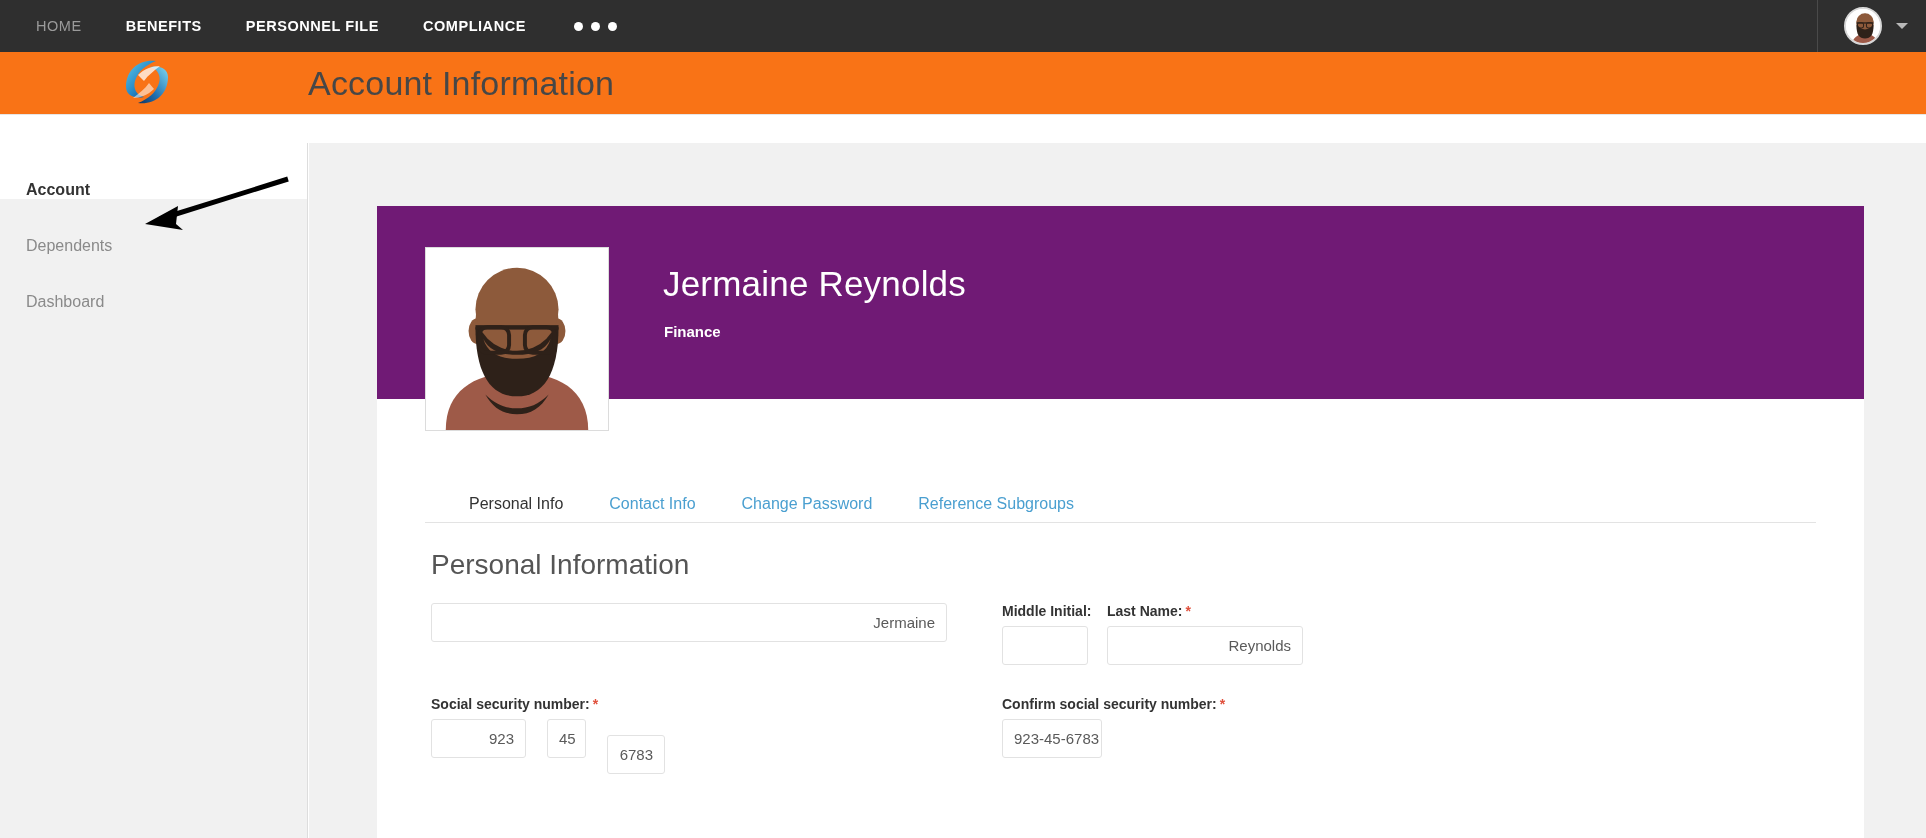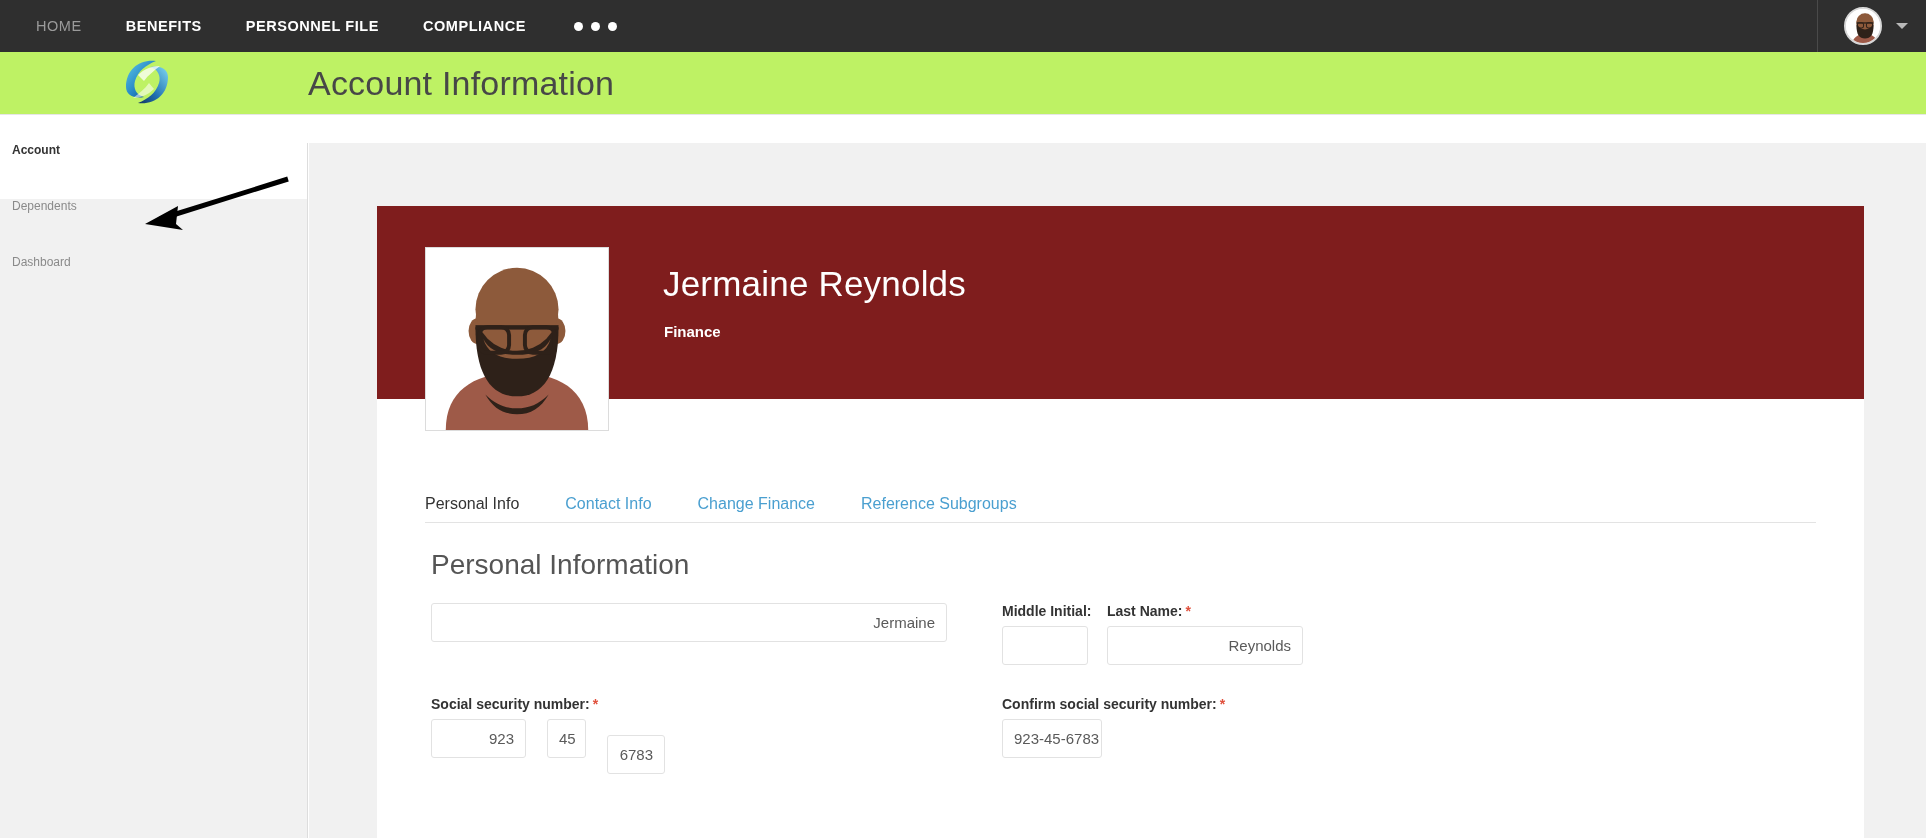--- a/index.html
+++ b/index.html
@@ -87,21 +87,21 @@
     margin-left: 14px;
     margin-right: 18px;
     cursor: pointer;
   }
 
   
   .header {
     position: absolute;
     left: 0; top: 52px;
     width: 1926px; height: 63px;
-    background: #bef264;
+    background: #f97316;
     border-bottom: 1px solid #e6e6e6;
   }
   .logo {
     position: absolute;
     left: 118px; top: 1px;
     width: 58px; height: 58px;
   }
   .page-title {
     position: absolute;
     left: 308px;
@@ -119,23 +119,23 @@
     position: absolute;
     left: 0; top: 143px;
     width: 308px;
     height: 695px;
     background: #f1f1f1;
     border-right: 1px solid #dddddd;
   }
   .side-item {
     height: 56px;
     display: flex;
-    align-items: flex-start;
-    padding-left: 12px;
-    font-size: 12px;
+    align-items: flex-end;
+    padding-left: 26px;
+    font-size: 16px;
     color: #8a8a8a;
     cursor: pointer;
     white-space: nowrap;
   }
   .side-item.active {
     background: #ffffff;
     color: #333333;
     font-weight: bold;
   }
 
@@ -152,21 +152,21 @@
     left: 68px; top: 63px;
     width: 1487px;
     min-height: 640px;
     background: #ffffff;
   }
 
   
   .banner {
     position: relative;
     height: 193px;
-    background: #7f1d1d;
+    background: #701a75;
   }
   .profile-photo {
     position: absolute;
     left: 48px; top: 41px;
     width: 184px; height: 184px;
     background: #ffffff;
     border: 1px solid #dcdcdc;
     overflow: hidden;
   }
   .profile-name {
@@ -188,20 +188,21 @@
   }
 
   
   .tabs {
     position: relative;
     margin-top: 75px;
     padding-left: 48px;
     display: flex;
     align-items: flex-end;
     height: 40px;
+    margin-left: 44px;
   }
   .tab {
     font-size: 16px;
     color: #4a9fd0;
     margin-right: 46px;
     cursor: pointer;
     white-space: nowrap;
     line-height: 20px;
   }
   .tab.active {
@@ -352,21 +353,21 @@
           <path d="M60 148 C68 162 78 168 92 168 C106 168 116 162 124 148 C114 158 104 162 92 162 C80 162 70 158 60 148 Z" fill="#2e2119"></path>
         </svg>
       </div>
       <div class="profile-name">Jermaine Reynolds</div>
       <div class="profile-dept">Finance</div>
     </div>
 
     <div class="tabs">
       <div class="tab active">Personal Info</div>
       <div class="tab">Contact Info</div>
-      <div class="tab">Change Finance</div>
+      <div class="tab">Change Password</div>
       <div class="tab">Reference Subgroups</div>
     </div>
     <div class="tabs-rule"></div>
 
     <div class="section-title">Personal Information</div>
 
     <div class="form">
 
       <div class="form-row">
         <div class="field" style="left:0; top:0; width:516px;">

